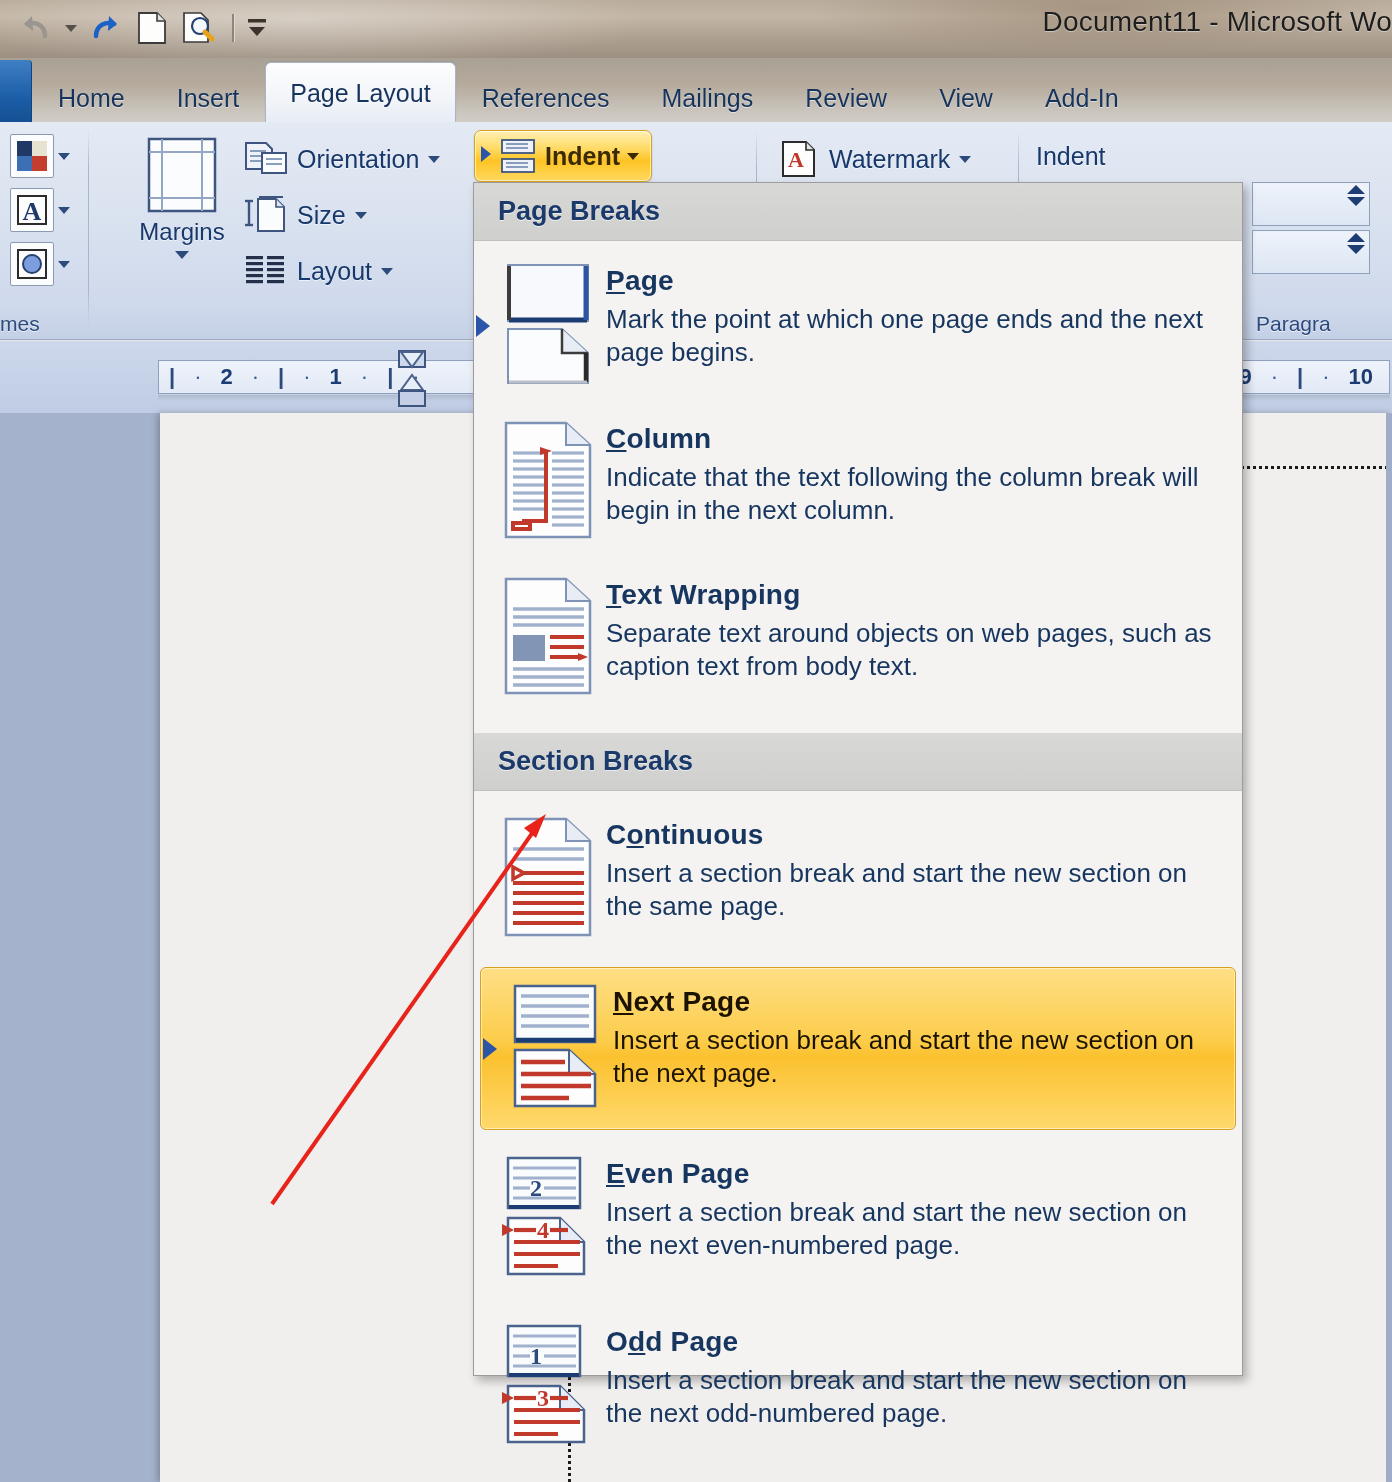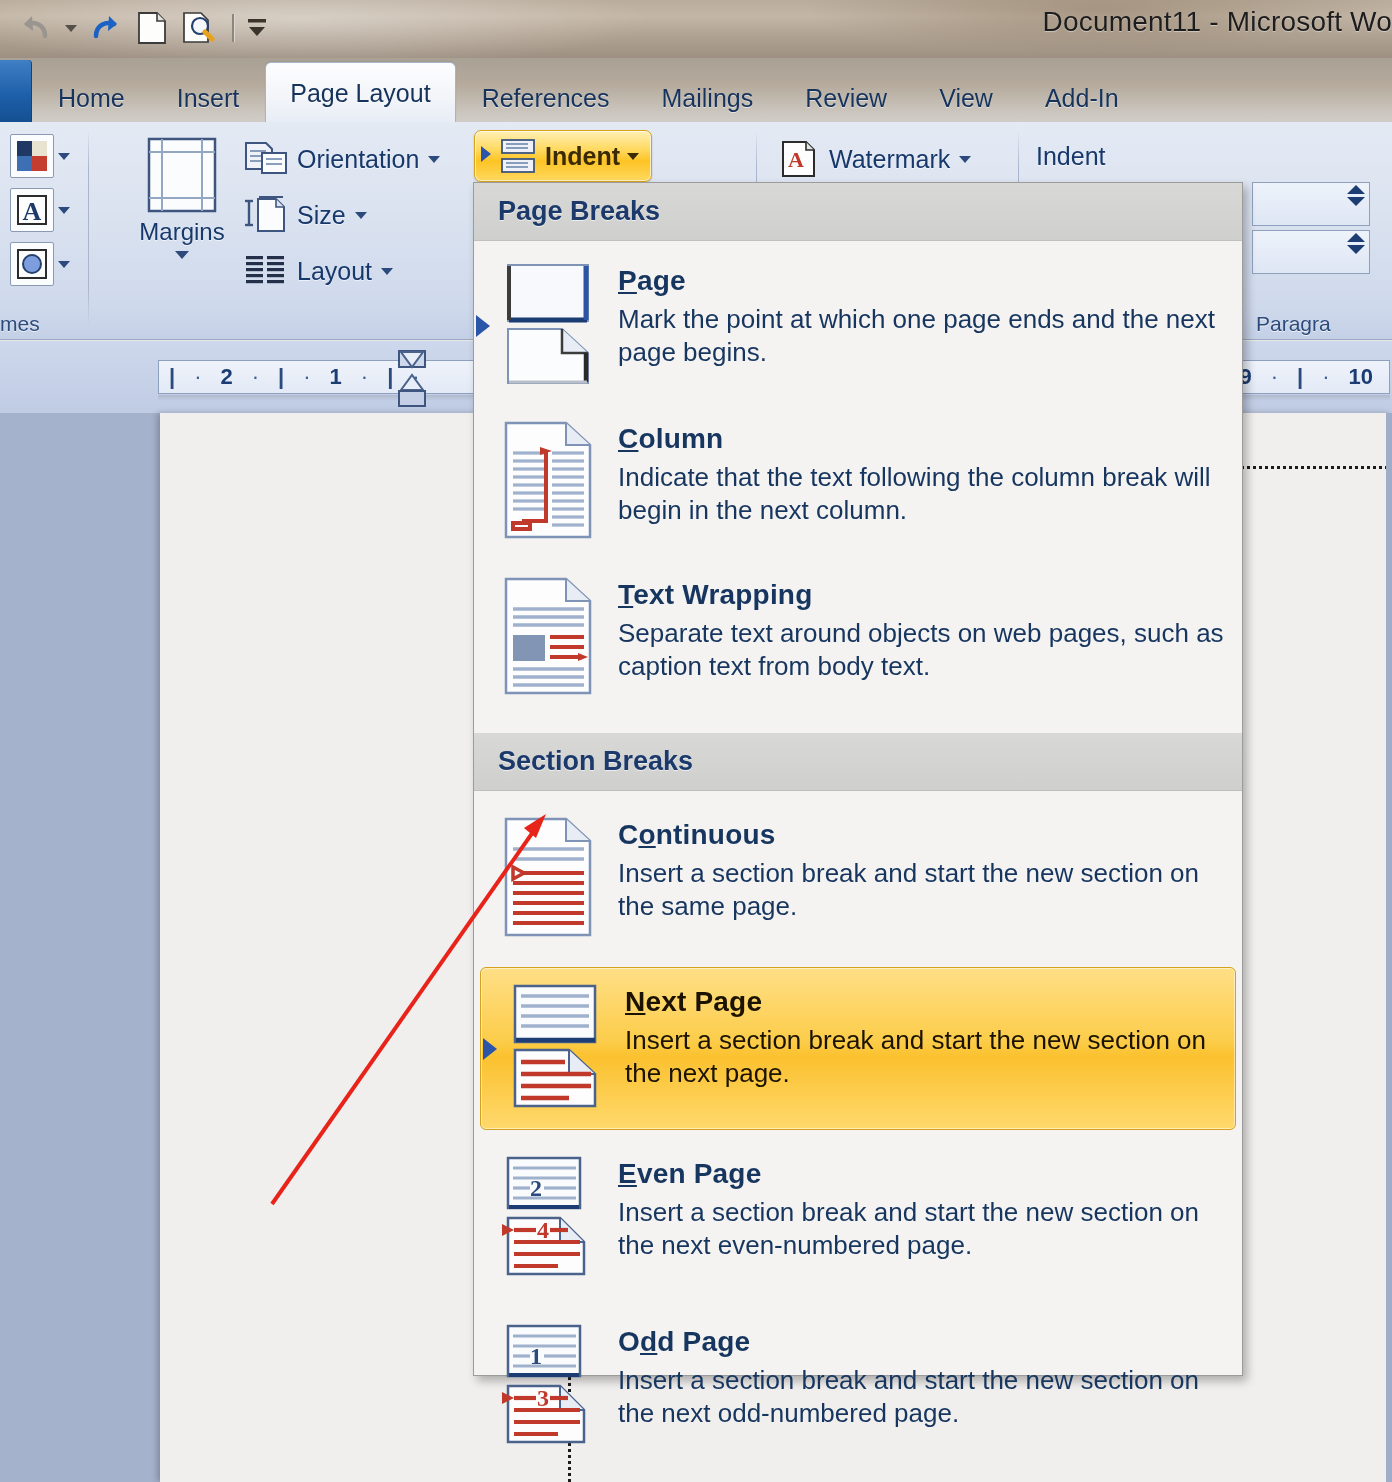--- a/index.html
+++ b/index.html
@@ -142,21 +142,21 @@
     box-shadow: 4px 5px 9px rgba(0,0,0,.28);
     z-index: 40;
   }
   .menu-header {
     height: 58px; display: flex; align-items: center; padding-left: 24px;
     background: linear-gradient(to bottom, #d8d8d6, #cfcfcd);
     border-bottom: 1px solid #c0c0be;
     font-size: 27px; color: #1b3a6b; font-weight: 700;
     text-shadow: 0 1px 0 rgba(255,255,255,.6);
   }
-  .menu-item { display: flex; gap: 18px; padding: 16px 18px 16px 26px; cursor: default; }
+  .menu-item { display: flex; gap: 6px; padding: 16px 18px 16px 26px; cursor: default; }
   .menu-item .mi-icon { width: 100px; flex: 0 0 100px; position: relative; }
   .menu-item .mi-text { flex: 1; padding-top: 2px; }
   .mi-title { font-size: 28px; color: #16355f; font-weight: 700; letter-spacing: .2px; }
   .mi-title u { text-decoration: underline; text-underline-offset: 2px; }
   .mi-desc { font-size: 26px; color: #16355f; line-height: 1.28; margin-top: 6px; }
 
   .menu-item.selected {
     background: linear-gradient(to bottom, #ffdf86 0%, #fccd4b 45%, #fbc12f 55%, #ffd96d 100%);
     border: 1px solid #d5a11c; border-radius: 6px;
     box-shadow: inset 0 0 0 1px rgba(255,255,255,.5);

